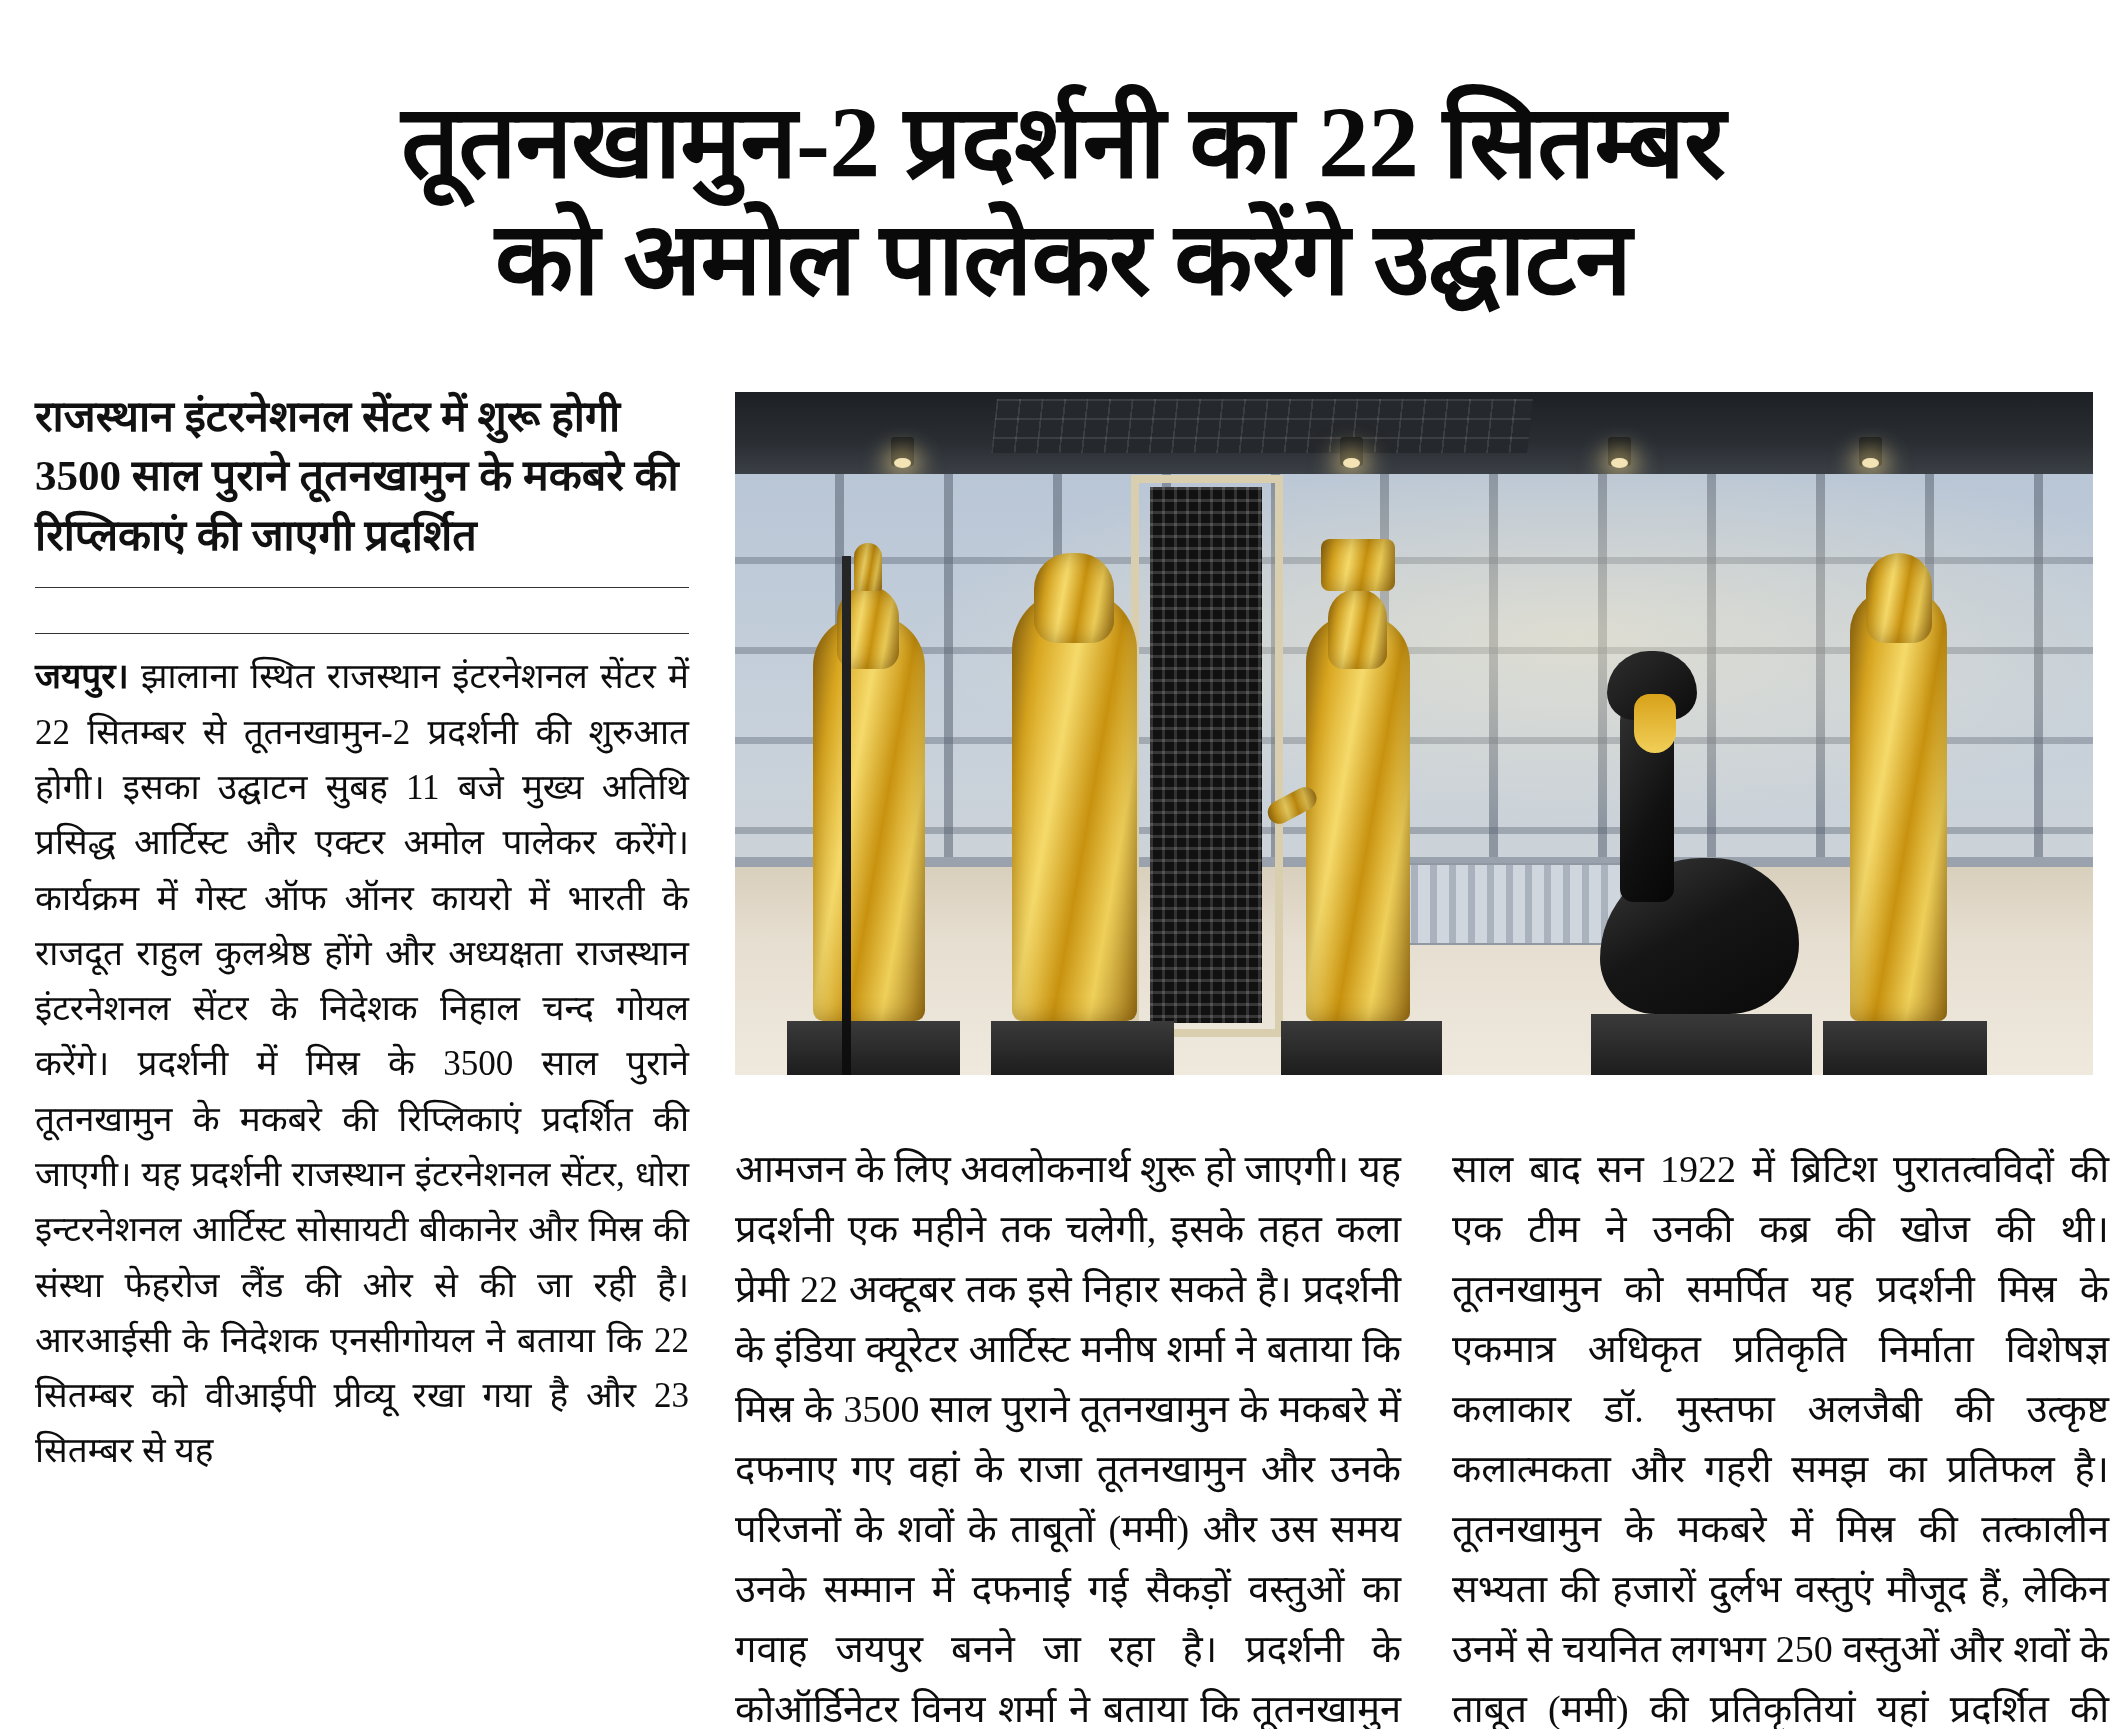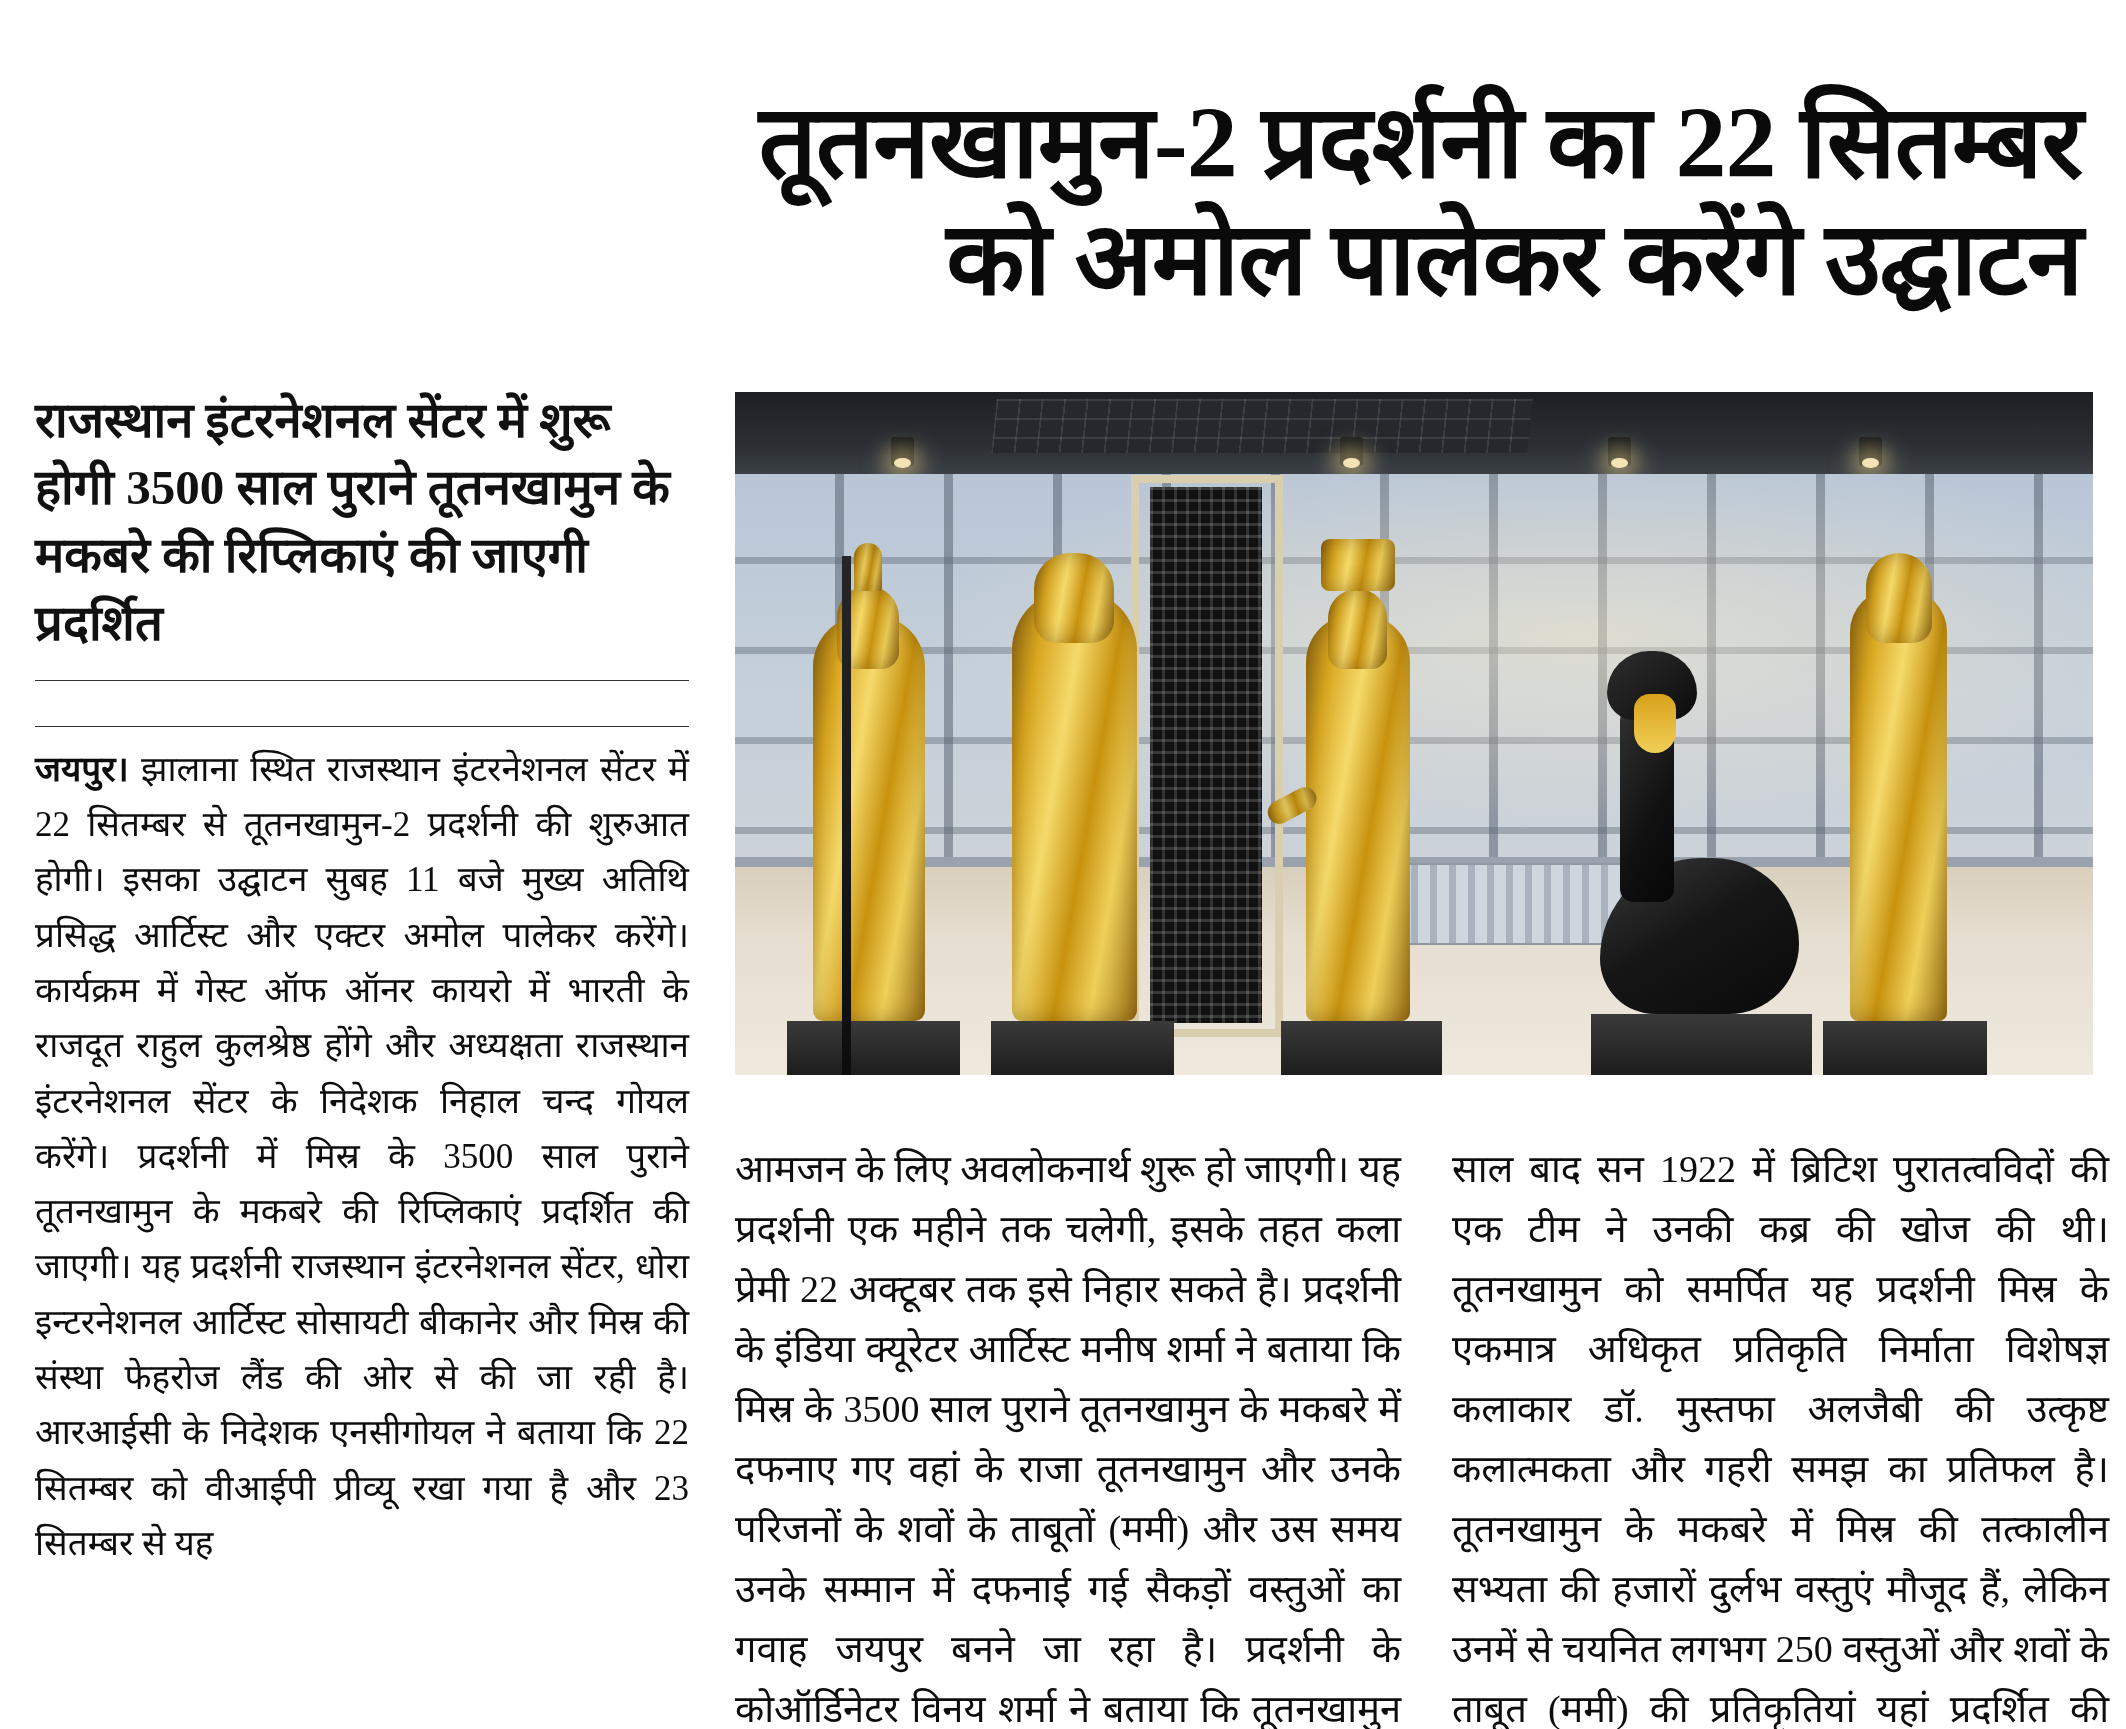--- a/index.html
+++ b/index.html
@@ -19,21 +19,21 @@
     width: 2126px;
     height: 1729px;
     box-sizing: border-box;
     padding: 15.6px 35px 0 35px;
   }
 
   
   .headline {
     font-family: "Liberation Serif", serif;
     font-weight: bold;
-    text-align: right;
+    text-align: center;
     color: #0a0a0a;
     font-size: 102px;
     line-height: 1.15;
     letter-spacing: -0.9px;
     padding: 0 8.6px;
   }
   .headline .l1 { display: block; }
   .headline .l2 { display: block; }
 
   
@@ -47,21 +47,21 @@
   
   .col-left {
     position: absolute;
     left: 0;
     top: 0;
     width: 666px;
   }
   .kicker {
     font-family: "Liberation Serif", serif;
     font-weight: bold;
-    font-size: 49px;
+    font-size: 43px;
     line-height: 1.38;
     color: #111111;
     padding-right: 17.3px;
   }
   .rule {
     border: 0;
     border-top: 1.7px solid #333333;
     margin: 22.5px 12px 0 0;
   }
   .rule.second {

